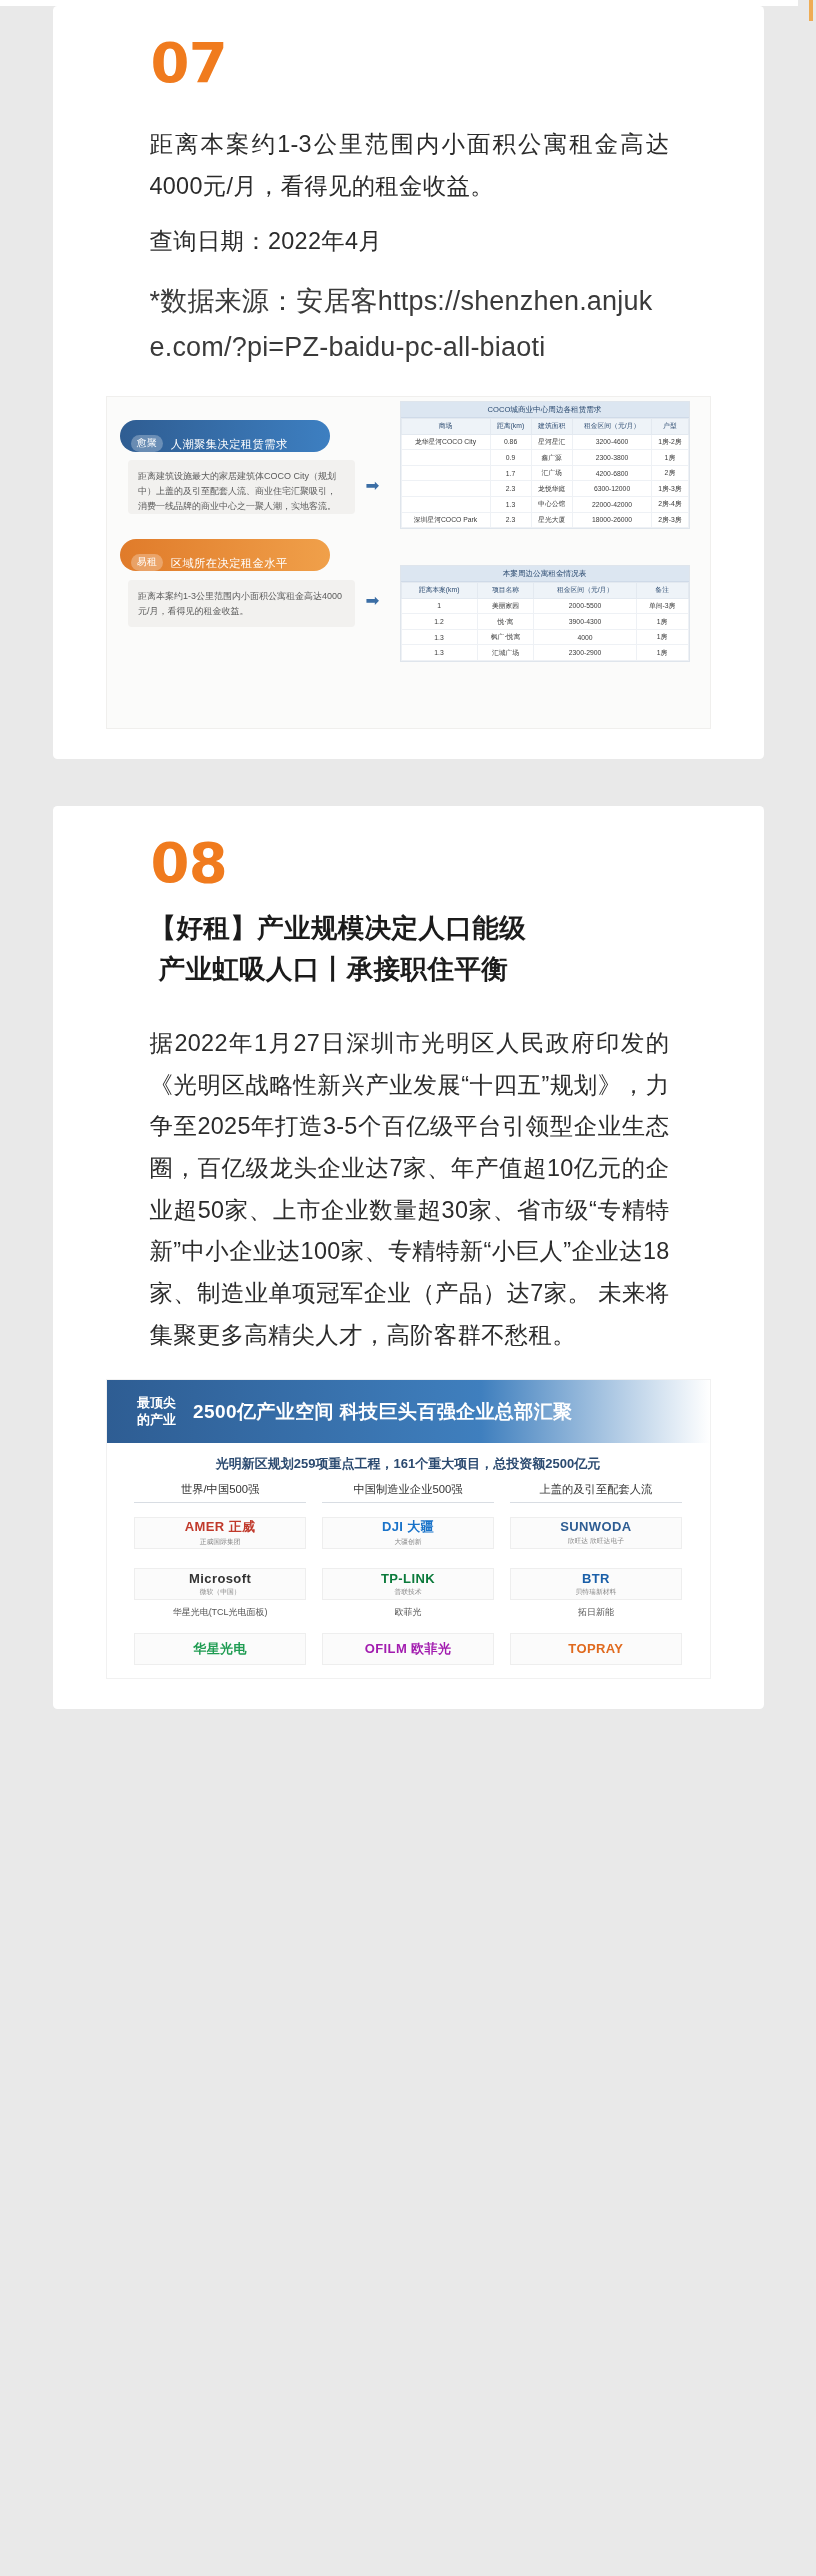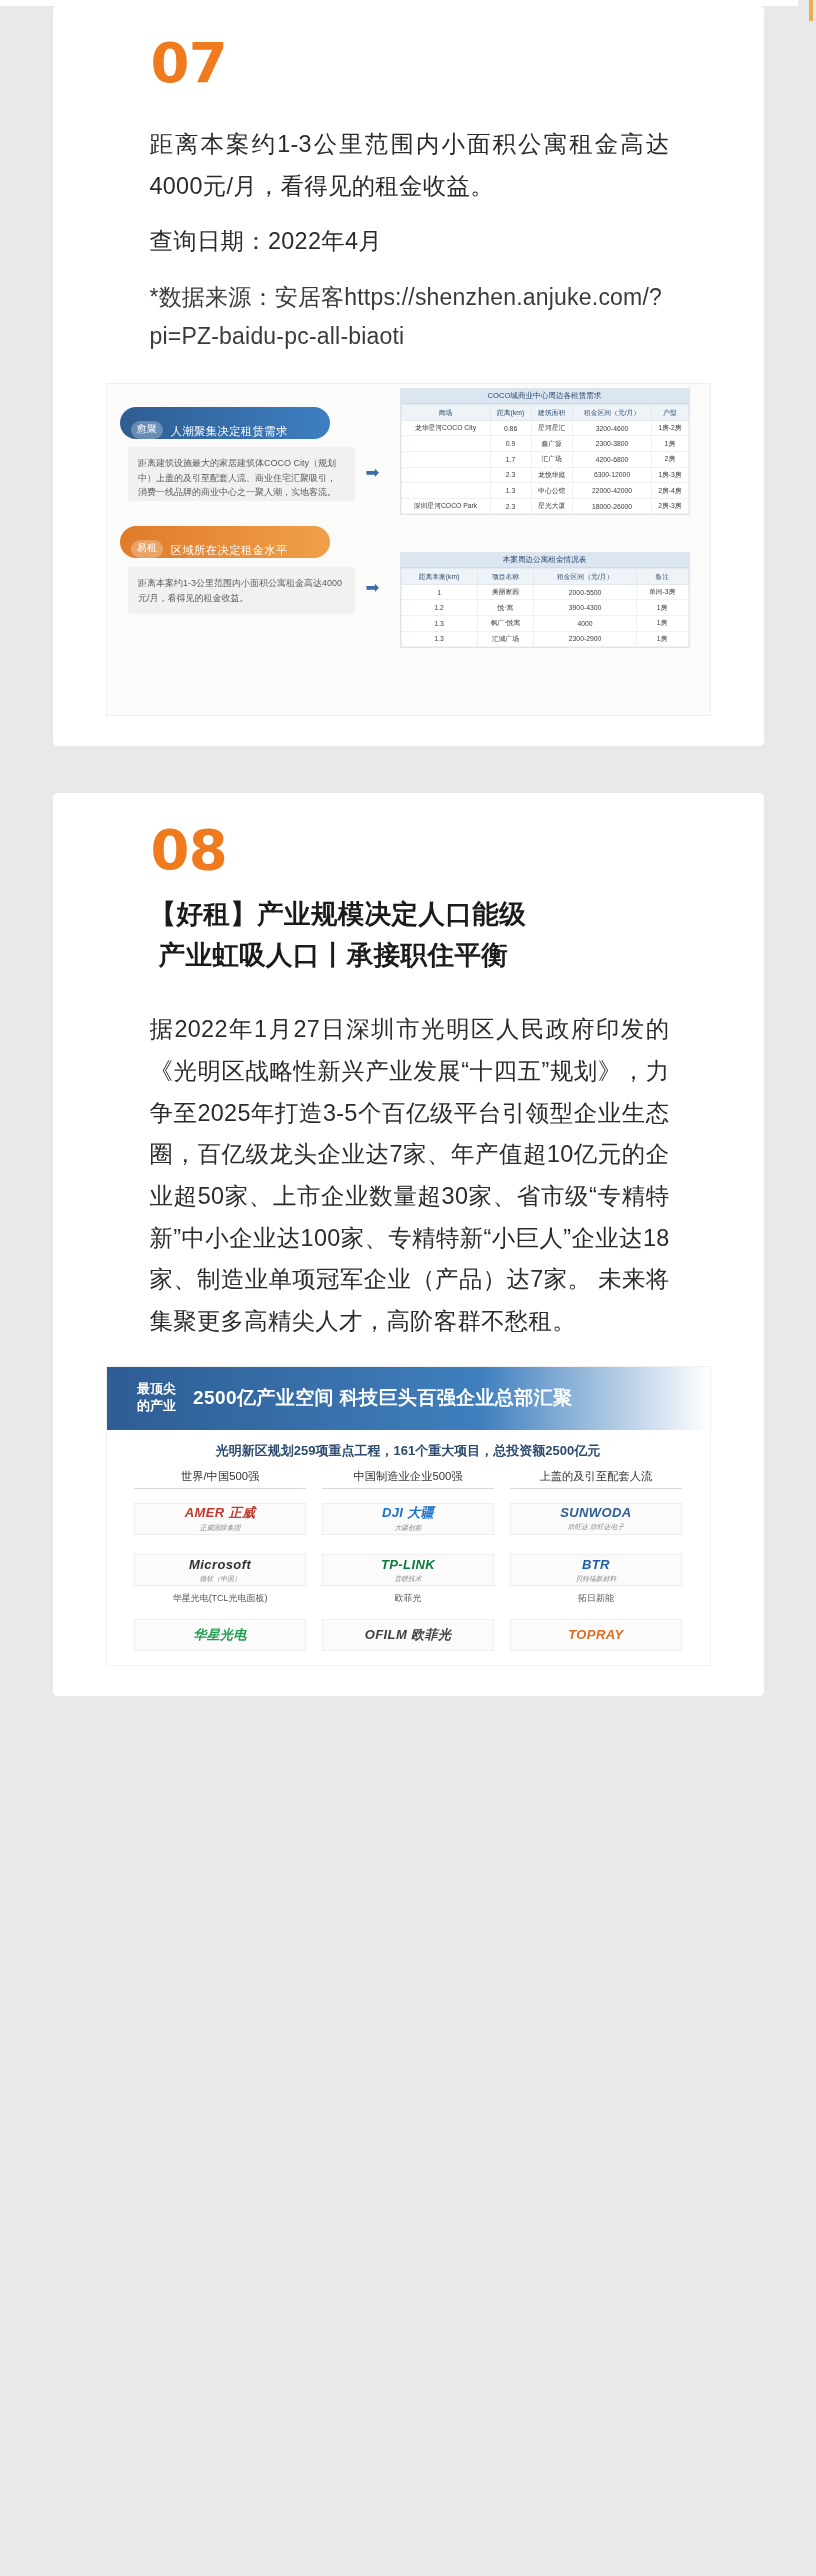--- a/index.html
+++ b/index.html
@@ -76,21 +76,21 @@
     text-align: justify;
   }
   .sub-line {
     font-size: 23.4px;
     color: #2b2b2b;
     line-height: 1.78;
     padding: 13.6px 94px 0 97px;
     letter-spacing: 0.3px;
   }
   .source {
-    font-size: 23px;
+    font-size: 27px;
     color: #3a3a3a;
     line-height: 1.72;
     padding: 15px 94px 0 97px;
     letter-spacing: 0.2px;
     word-break: break-all;
   }
 
   
   .fig7 {
     margin: 26px auto 0 auto;
@@ -232,21 +232,20 @@
   .logo-cell {
     flex: 1;
     margin: 6px 7.6px;
     height: 32px;
     background: #fbfbfb;
     border: 0.8px solid #eee;
     display: flex;
     flex-direction: column;
     align-items: center;
     justify-content: center;
-    font-style: italic;
   }
   .logo-main { font-size: 13px; font-weight: bold; letter-spacing: 0.4px; }
   .logo-sub { font-size: 6.8px; color: #888; margin-top: 1.5px; }
   .row-label {
     text-align: center;
     font-size: 9px;
     color: #555;
     margin-top: 6px;
   }
   .row-labels {
@@ -449,21 +448,21 @@
         <div class="row-label">华星光电(TCL光电面板)</div>
         <div class="row-label">欧菲光</div>
         <div class="row-label">拓日新能</div>
       </div>
 
       <div class="logo-grid">
         <div class="logo-cell">
           <div class="logo-main" style="color:#1f9c52">华星光电</div>
         </div>
         <div class="logo-cell">
-          <div class="logo-main" style="color:#404040">OFILM 欧菲光</div>
+          <div class="logo-main" style="color:#a21caf">OFILM 欧菲光</div>
         </div>
         <div class="logo-cell">
           <div class="logo-main" style="color:#e06a1e">TOPRAY</div>
         </div>
       </div>
     </div>
   </div>
 
 </div>
 

